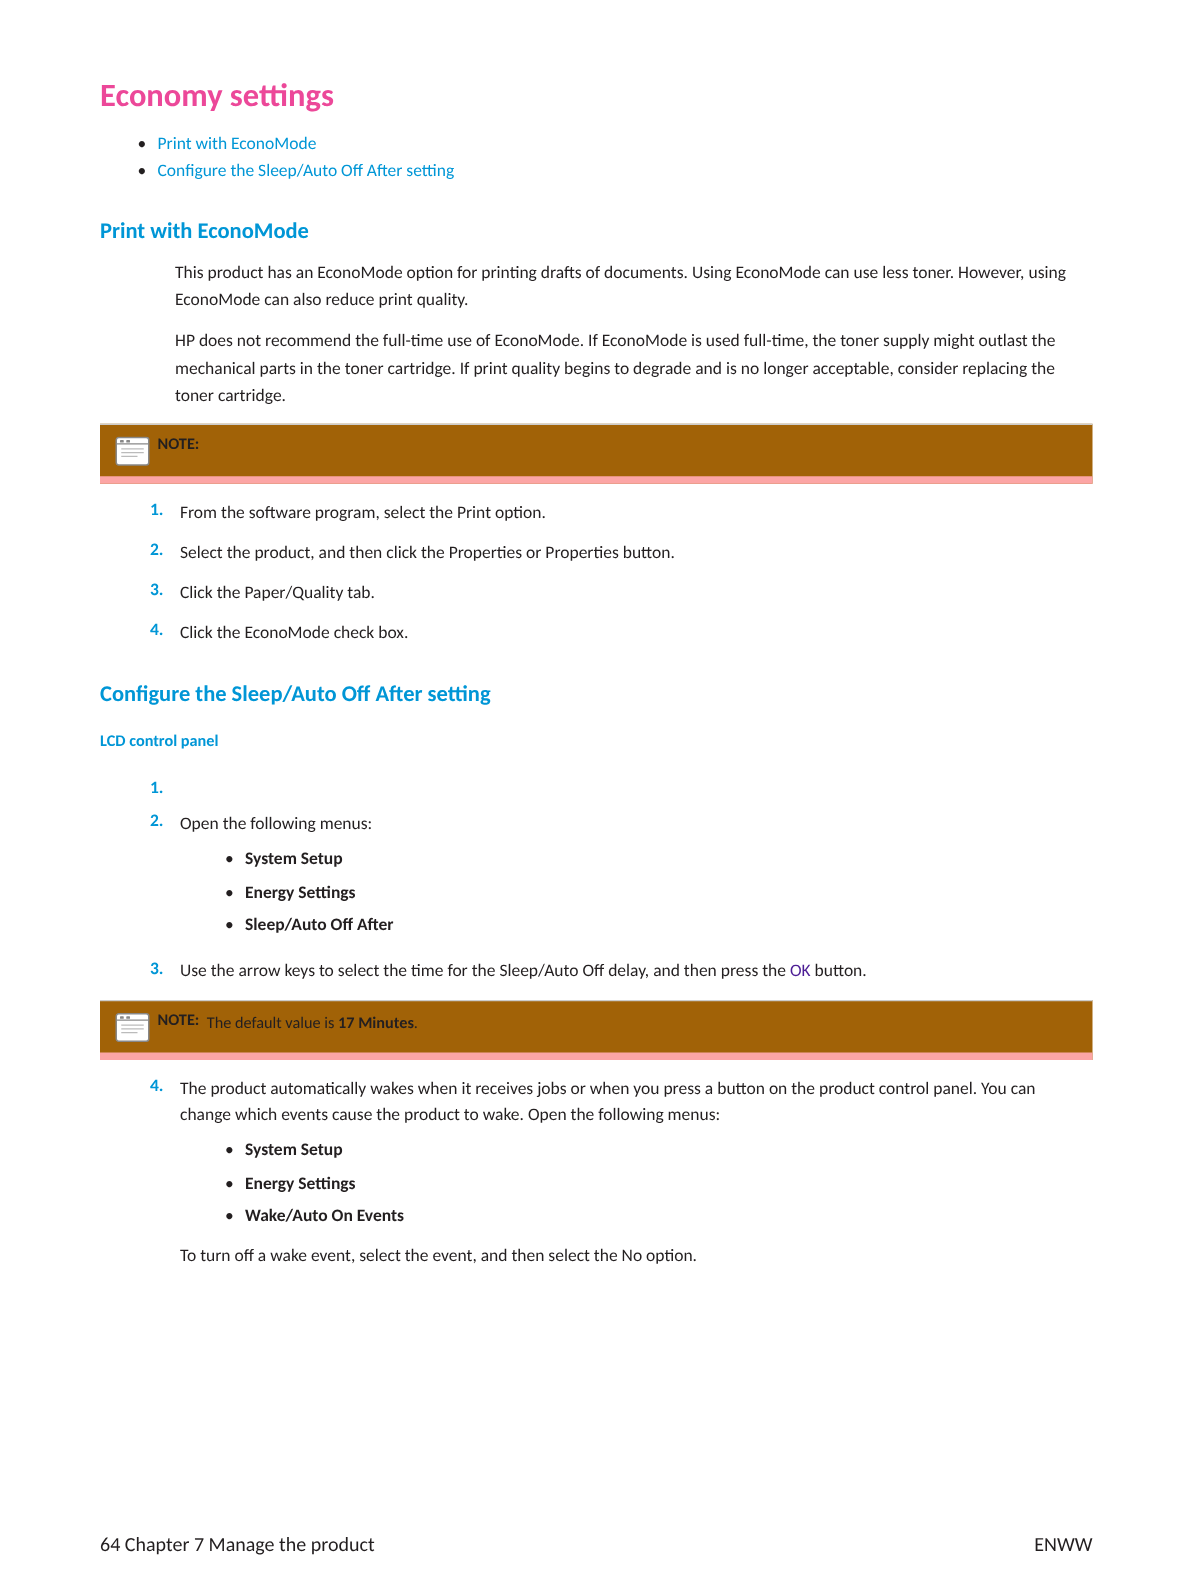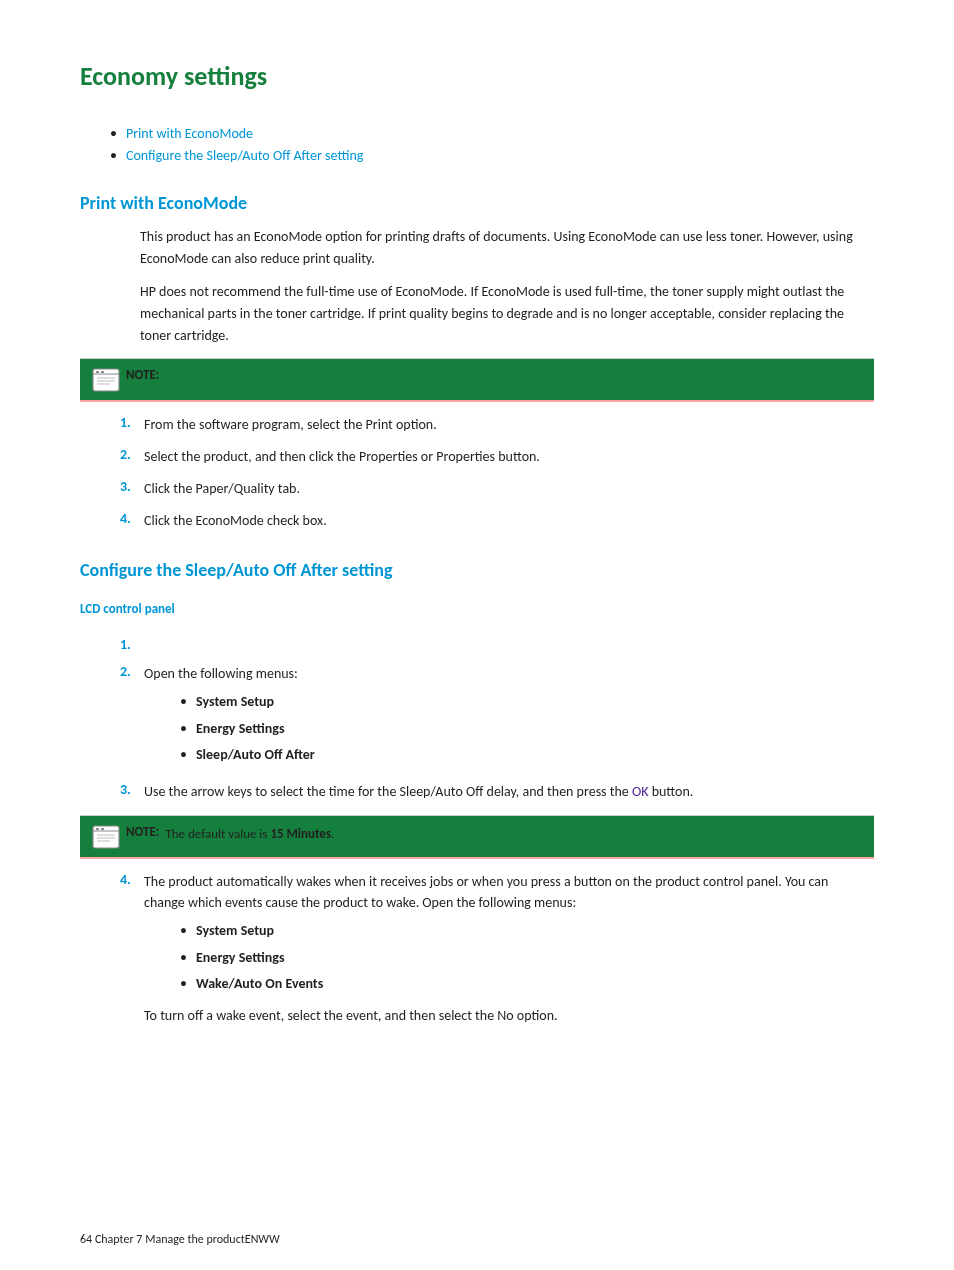--- a/index.html
+++ b/index.html
@@ -12,22 +12,22 @@
       min-height: 1270px;
       position: relative;
     }
     .page {
       padding: 60px 80px 80px 80px;
       max-width: 954px;
     }
     h1.page-title {
       font-size: 26px;
       font-weight: 700;
-      color: #15803d;
-      margin-bottom: 33px;
+      color: #ec4899;
+      margin-bottom: 14px;
     }
     h2.section-title {
       font-size: 18px;
       font-weight: 700;
       color: #0096d6;
       margin-bottom: 12px;
       margin-top: 28px;
     }
     h3.subsection-title {
       font-size: 13px;
@@ -59,24 +59,24 @@
     .body-text {
       line-height: 1.55;
       margin-bottom: 12px;
       margin-left: 60px;
       margin-right: 20px;
     }
     .note-box {
       display: flex;
       align-items: flex-start;
       border-top: 1px solid #cccccc;
-      border-bottom: 2px solid #fca5a5;
+      border-bottom: 6px solid #fca5a5;
       padding: 8px 12px;
       margin: 12px 0;
-      background: #15803d;
+      background: #a16207;
     }
     .note-icon {
       width: 28px;
       height: 24px;
       margin-right: 6px;
       flex-shrink: 0;
       margin-top: 1px;
     }
     .note-label {
       font-weight: 700;
@@ -126,23 +126,23 @@
       left: 0;
       font-weight: 400;
       color: #231f20;
     }
     .footer {
       position: absolute;
       bottom: 24px;
       left: 0;
       right: 0;
       display: flex;
-      justify-content: flex-start;
+      justify-content: space-between;
       padding: 0 80px;
-      font-size: 12px;
+      font-size: 16px;
       color: #231f20;
     }
     .setup-icon {
       display: inline-block;
       font-size: 13px;
     }
   </style>
 </head>
 <body>
 
@@ -240,21 +240,21 @@
         <line x1="1" y1="6" x2="27" y2="6" stroke="#888" stroke-width="1"></line>
         <rect x="4" y="3" width="3" height="2" rx="0.5" fill="#888"></rect>
         <rect x="9" y="3" width="3" height="2" rx="0.5" fill="#888"></rect>
         <line x1="5" y1="10" x2="23" y2="10" stroke="#bbb" stroke-width="1"></line>
         <line x1="5" y1="13" x2="23" y2="13" stroke="#bbb" stroke-width="1"></line>
         <line x1="5" y1="16" x2="18" y2="16" stroke="#bbb" stroke-width="1"></line>
       </svg>
     </span>
     <span class="note-label">NOTE:</span>
     <span class="note-text">
-      The default value is <b>15 Minutes</b>.
+      The default value is <b>17 Minutes</b>.
     </span>
   </div>
 
   <ol class="steps-list" style="margin-top:10px;">
     <li>
       <span class="step-num">4.</span>
       <span class="step-text">
         The product automatically wakes when it receives jobs or when you press a button on the product control panel. You can change which events cause the product to wake. Open the following menus:
         <ul class="sub-bullet-list">
           <li>System Setup</li>

